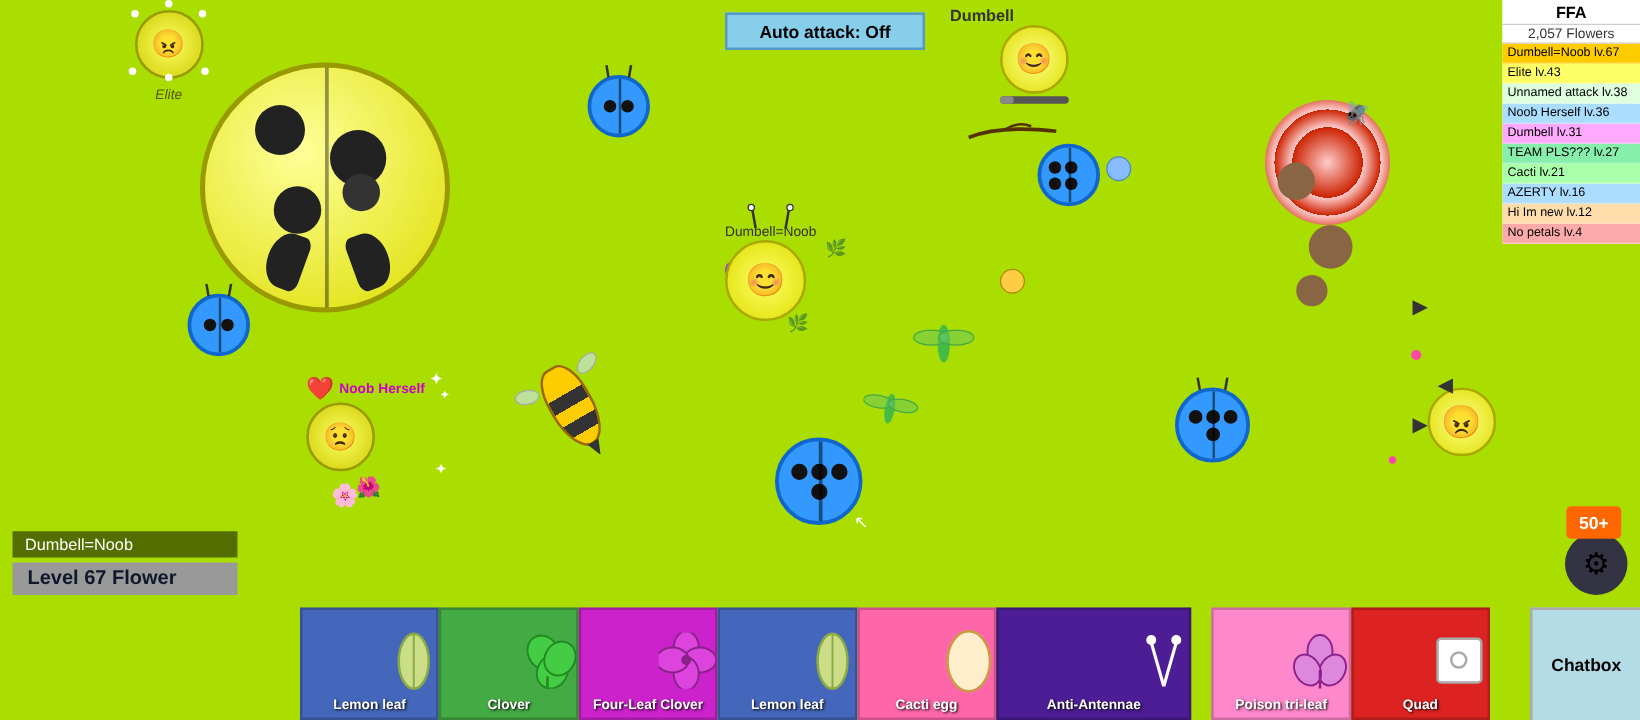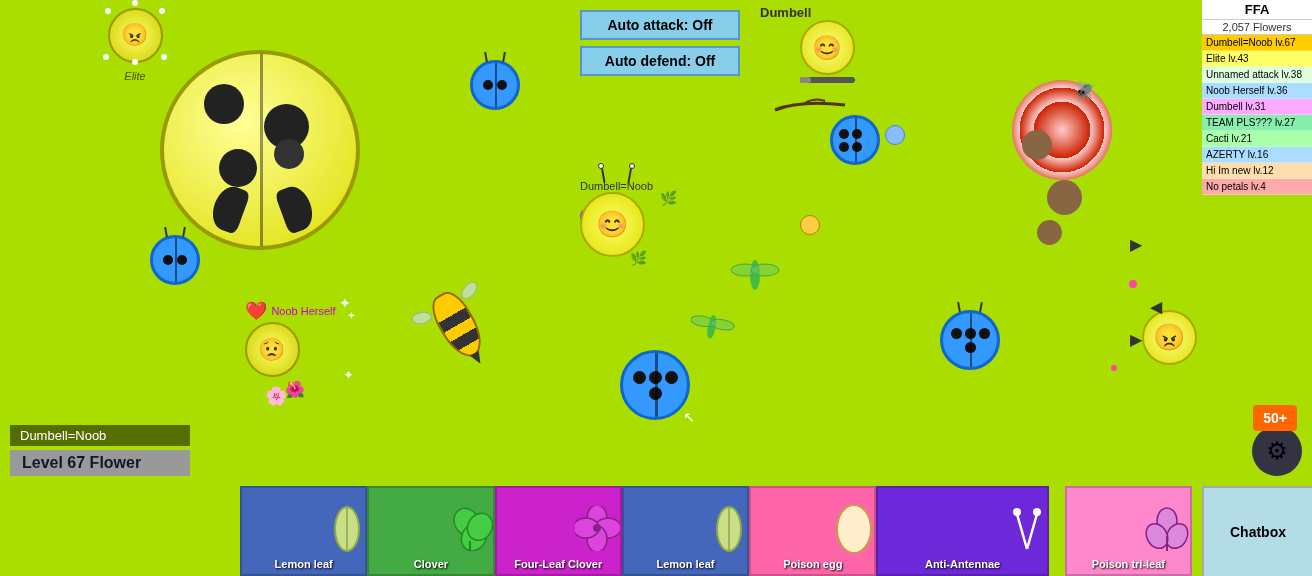--- a/index.html
+++ b/index.html
@@ -174,21 +174,21 @@
       border-radius: 4px;
       cursor: pointer;
       z-index: 10;
     }
 
     
     .chatbox {
       position: absolute;
       bottom: 0;
       right: 0;
-      width: 110px;
+      width: 88px;
       height: 90px;
       background: rgba(180,220,255,0.9);
       display: flex;
       align-items: center;
       justify-content: center;
       font-size: 14px;
       font-weight: bold;
       cursor: pointer;
       z-index: 10;
       border-top: 2px solid #aaa;
@@ -278,21 +278,21 @@
       background: radial-gradient(#ffff66, #cccc00);
       border: 2px solid #999900;
       display: flex;
       align-items: center;
       justify-content: center;
       font-size: 22px;
     }
     .noob-label {
       font-size: 11px;
       color: #cc00cc;
-      font-weight: normal;
+      font-weight: bold;
       text-align: center;
       white-space: nowrap;
     }
 
     
     .dumbell-center {
       position: absolute;
       top: 180px;
       left: 580px;
       z-index: 6;
@@ -451,21 +451,20 @@
 
       <div style="position:absolute; bottom:15px; left:50px; width:30px; height:45px; background:#222; border-radius:50% 20% 20% 50%; transform:rotate(20deg);"></div>
       <div style="position:absolute; bottom:15px; right:45px; width:30px; height:45px; background:#222; border-radius:20% 50% 50% 20%; transform:rotate(-20deg);"></div>
 
       <div style="position:absolute; top:0; left:50%; width:3px; height:100%; background:rgba(0,0,0,0.4);"></div>
     </div>
   </div>
 
   <div class="auto-buttons">
     <button class="auto-btn">Auto attack: Off</button>
-    <button class="auto-btn">Auto defend: Off</button>
   </div>
 
   <div class="dumbell-top-label">Dumbell</div>
 
   <div style="position:absolute; top:20px; left:800px; z-index:6;">
     <div style="width:55px; height:55px; border-radius:50%; background:radial-gradient(#ffff88, #dddd00); border:2px solid #aaa900; display:flex; align-items:center; justify-content:center; font-size:24px;">😊</div>
 
     <div style="width:55px; height:6px; background:#555; margin-top:2px; border-radius:3px;">
       <div style="width:20%; height:100%; background:#888; border-radius:3px;"></div>
     </div>
@@ -679,40 +678,47 @@
         <div class="item-icon"><svg width="35" height="50" viewBox="0 0 35 50">
             <ellipse cx="17" cy="25" rx="12" ry="22" fill="#ccdd88" stroke="#88aa44" stroke-width="2"></ellipse>
             <line x1="17" y1="3" x2="17" y2="47" stroke="#88aa44" stroke-width="1.5"></line>
           </svg></div>
         <div class="item-label">Lemon leaf</div>
       </div>
       <div class="item-slot" style="background: rgb(255, 102, 170);">
         <div class="item-icon"><svg width="40" height="55" viewBox="0 0 40 55">
             <ellipse cx="20" cy="28" rx="17" ry="24" fill="#ffeecc" stroke="#cc9944" stroke-width="2"></ellipse>
           </svg></div>
-        <div class="item-label">Poison egg</div>
-      </div>
-      <div class="item-slot" style="background: #6d28d9; padding-left: 45px;">
+        <div class="item-label">Cacti egg</div>
+      </div>
+      <div class="item-slot" style="background: #4c1d95; padding-left: 45px;">
         <div class="item-icon"><svg width="40" height="50" viewBox="0 0 40 50">
             <line x1="20" y1="45" x2="10" y2="10" stroke="#fff" stroke-width="2.5"></line>
             <line x1="20" y1="45" x2="30" y2="10" stroke="#fff" stroke-width="2.5"></line>
             <circle cx="10" cy="8" r="4" fill="#fff"></circle>
             <circle cx="30" cy="8" r="4" fill="#fff"></circle>
           </svg></div>
         <div class="item-label">Anti-Antennae</div>
       </div>
       <div class="item-slot" style="background: rgb(255, 136, 204); margin-left: 16px;">
         <div class="item-icon"><svg width="45" height="45" viewBox="0 0 45 45">
             <ellipse cx="22" cy="15" rx="10" ry="13" fill="#dd88dd" stroke="#882288" stroke-width="1.5"></ellipse>
             <ellipse cx="32" cy="30" rx="10" ry="13" fill="#dd88dd" stroke="#882288" stroke-width="1.5" transform="rotate(30,32,30)"></ellipse>
             <ellipse cx="12" cy="30" rx="10" ry="13" fill="#dd88dd" stroke="#882288" stroke-width="1.5" transform="rotate(-30,12,30)"></ellipse>
             <line x1="22" y1="30" x2="22" y2="45" stroke="#882288" stroke-width="2"></line>
           </svg></div>
         <div class="item-label">Poison tri-leaf</div>
       </div>
+      <div class="item-slot" style="background: rgb(221, 34, 34);">
+        <div class="item-icon"><svg width="45" height="45" viewBox="0 0 45 45">
+            <rect x="5" y="5" width="35" height="35" rx="3" fill="#fff" stroke="#aaa" stroke-width="2"></rect>
+            <circle cx="22" cy="22" r="6" fill="#fff" stroke="#aaa" stroke-width="2"></circle>
+          </svg></div>
+        <div class="item-label">Quad</div>
+      </div>
     </div>
 
   <div class="settings-btn">
     <span>⚙</span>
   </div>
 
   <div class="plus-btn">50+</div>
 
   <div class="chatbox">
     <span>Chatbox</span>

